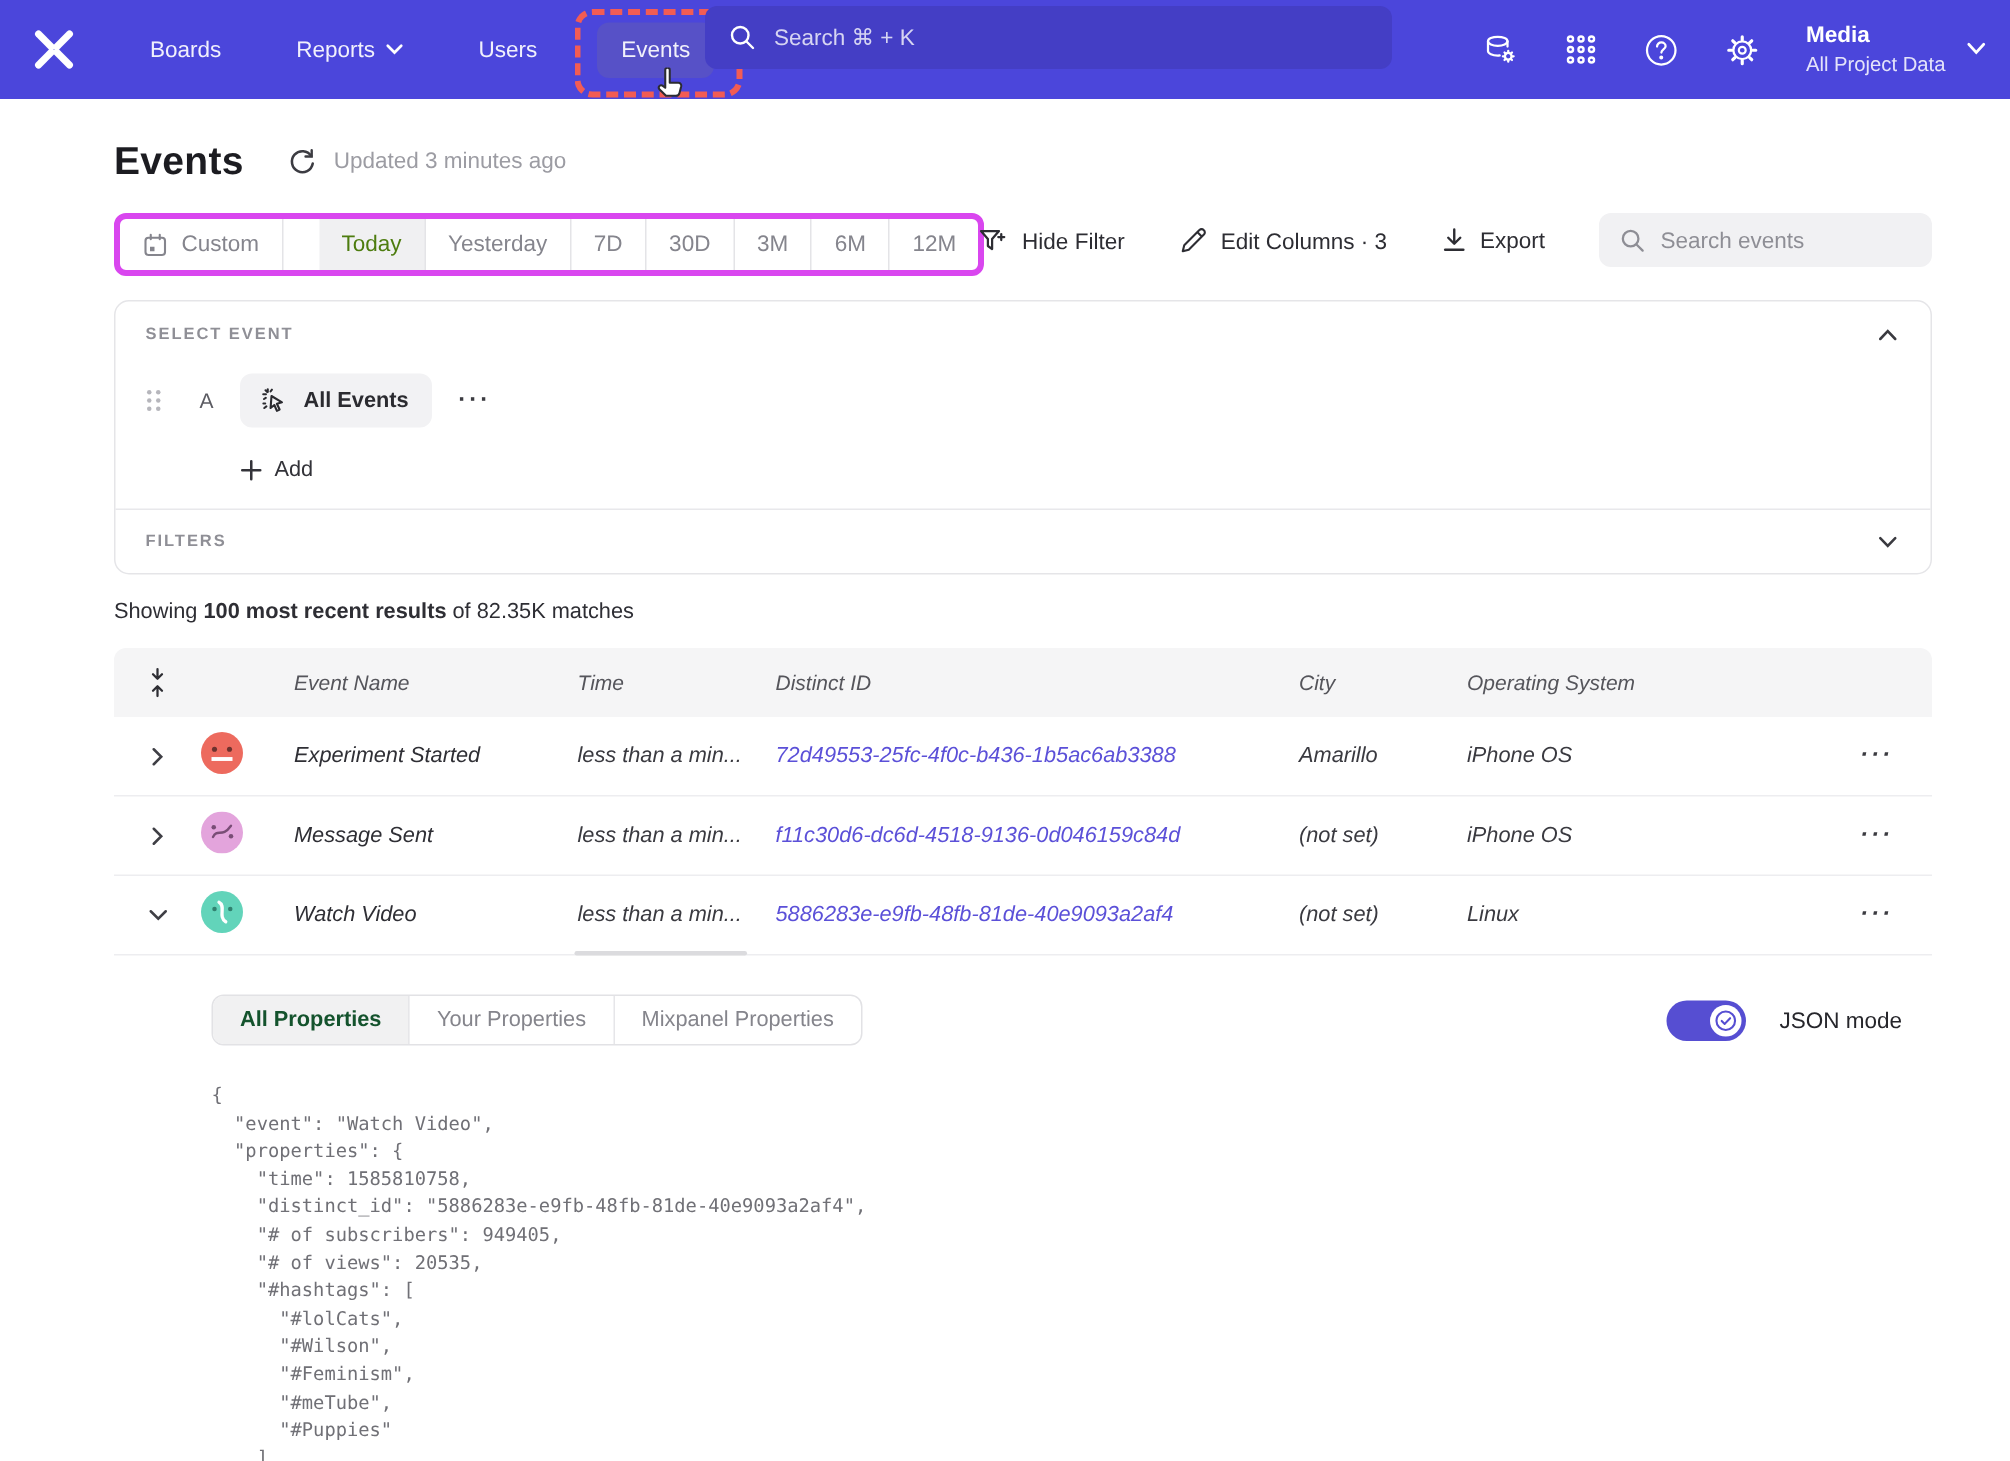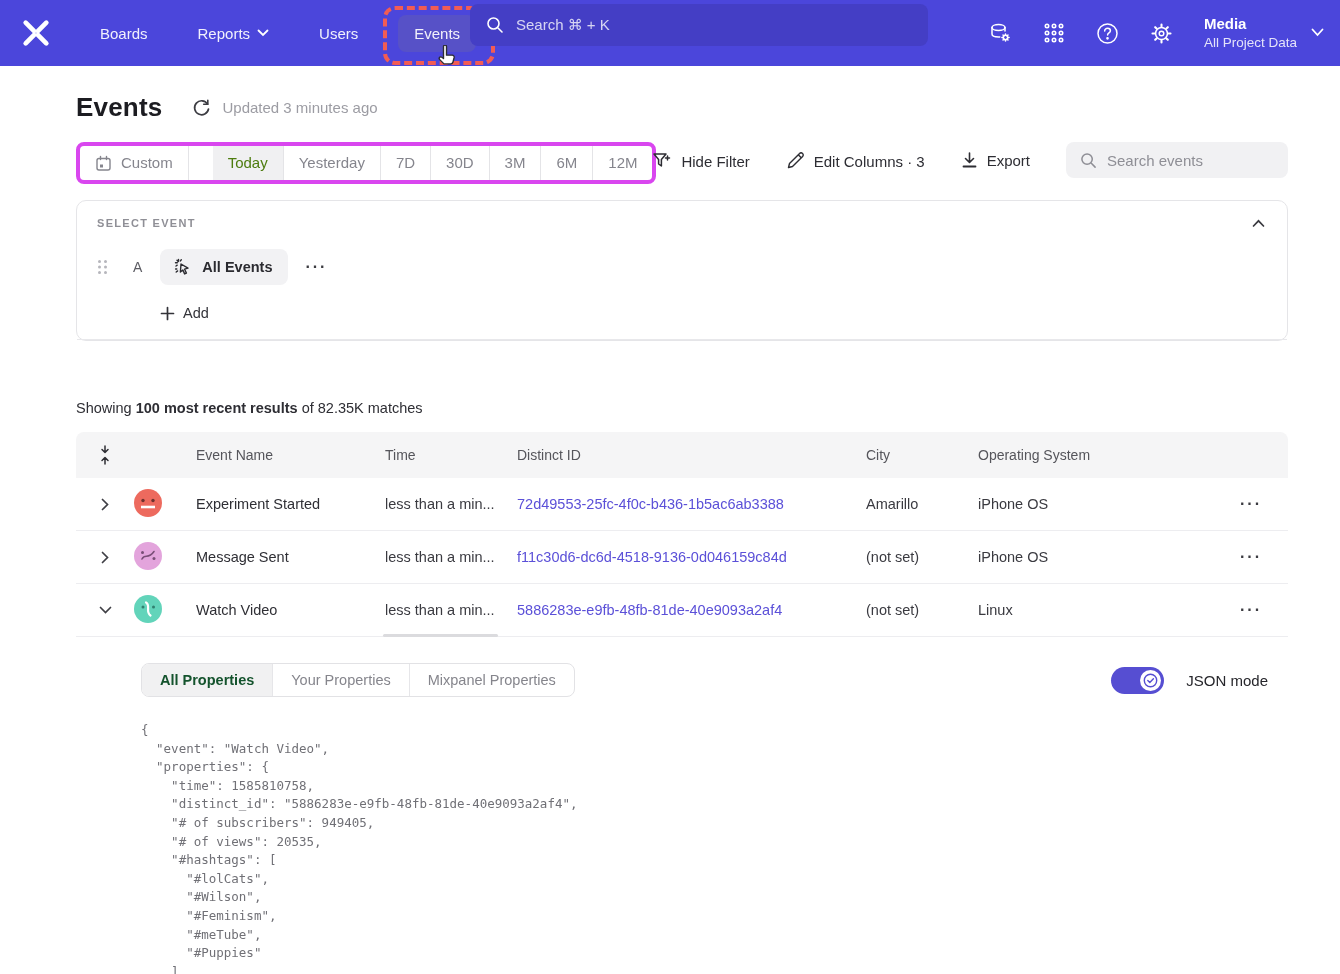--- a/index.html
+++ b/index.html
@@ -65,21 +65,21 @@
   .qc-divider { border-top:1px solid #e8e8eb; }
   .filters-row { display:flex; justify-content:space-between; align-items:center; padding:15px 22px 15px 20px; cursor:pointer; }
   .chev-btn { cursor:pointer; display:flex; }
 
   
   .results { position:absolute; left:76px; top:400px; font-size:14.5px; color:#2e2e34; }
   .results b { font-weight:700; }
 
   
   .etable { position:absolute; left:76px; top:432px; width:1212px; }
-  .trow { display:grid; grid-template-columns:58px 42px 209px 132px 349px 112px 1fr 80px; align-items:center; }
+  .trow { display:grid; grid-template-columns:58px 42px 209px 132px 349px 112px 1fr 80px; align-items:center;font-style:italic; }
   .thead { height:46px; background:#f5f5f6; border-radius:8px 8px 0 0; }
   .th { font-size:14px; font-weight:500; color:#55555b; }
   .cell-name { padding-left:20px; }
   .tbody-row { height:53px; border-bottom:1px solid #ededf0; font-size:14.5px; color:#3a3a40; cursor:pointer; }
   .c-center { display:flex; justify-content:center; }
   .avatar { width:28px; height:28px; }
   .ev-name { font-size:14.5px; color:#2f2f35; }
   .id-link { color:#5b50d8; text-decoration:none; font-size:14.5px; }
   .row-actions { display:flex; justify-content:flex-end; padding-right:26px; }
   .scroll-thumb { position:absolute; left:307px; top:200px; width:115px; height:3px; background:#dbdbde; border-radius:2px; }
@@ -302,20 +302,28 @@
       </div>
       <div class="more-dots">···</div>
     </div>
     <div class="add-btn">
       <svg width="15" height="15" viewBox="0 0 15 15" fill="none" stroke="#333339" stroke-width="1.7" stroke-linecap="round">
           <path d="M7.5 1.5 v12 M1.5 7.5 h12"></path>
         </svg>
       <span>Add</span>
     </div>
     <div class="qc-divider"></div>
+    <div class="filters-row">
+      <span class="section-label">FILTERS</span>
+      <div class="chev-btn">
+        <svg width="13" height="9" viewBox="0 0 13 9" fill="none" stroke="#3a3a40" stroke-width="1.7" stroke-linecap="round">
+            <path d="M1.5 1.8 L6.5 7 L11.5 1.8"></path>
+          </svg>
+      </div>
+    </div>
   </section>
 
   <p class="results"><span>Showing </span><b>100 most recent results</b><span> of 82.35K matches</span></p>
 
   <section class="etable">
     <div class="trow thead">
       <div class="c-center">
         <svg width="12" height="20" viewBox="0 0 12 20" fill="none" stroke="#2e2e34" stroke-width="1.5" stroke-linecap="round" stroke-linejoin="round">
           <path d="M6 1 v6 M3 4.5 L6 7.5 L9 4.5"></path>
           <path d="M6 19 v-6 M3 15.5 L6 12.5 L9 15.5"></path>

